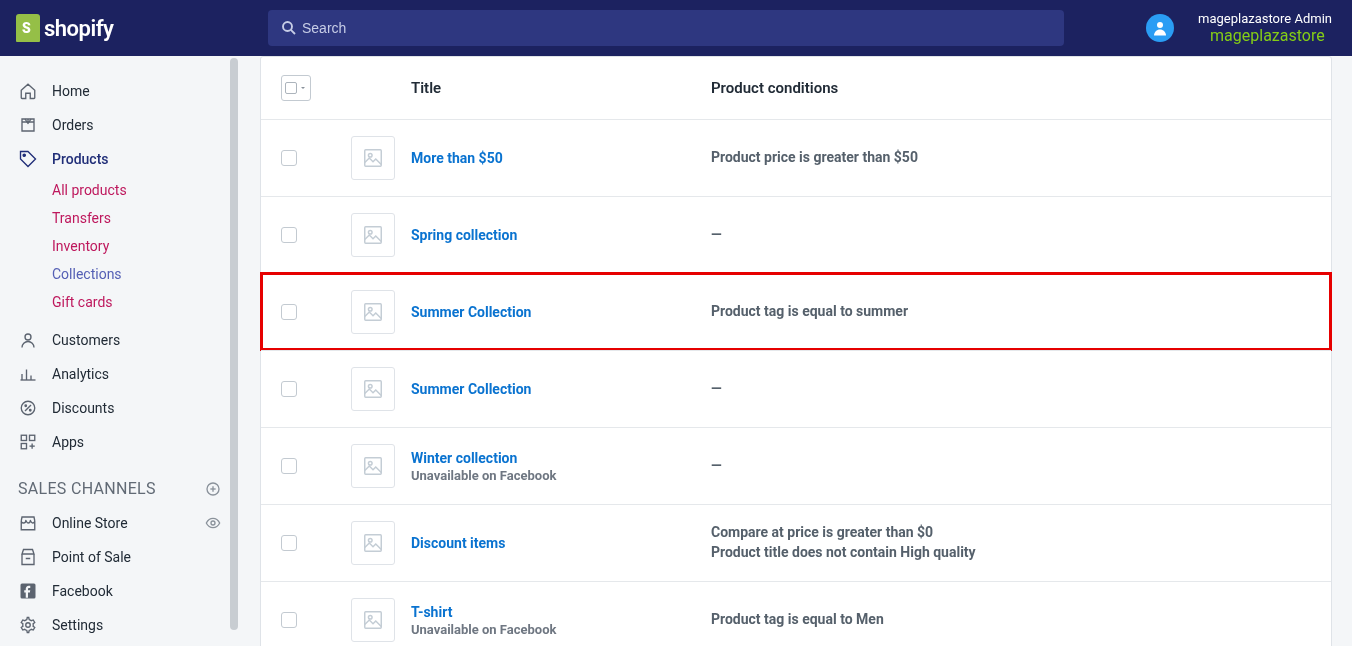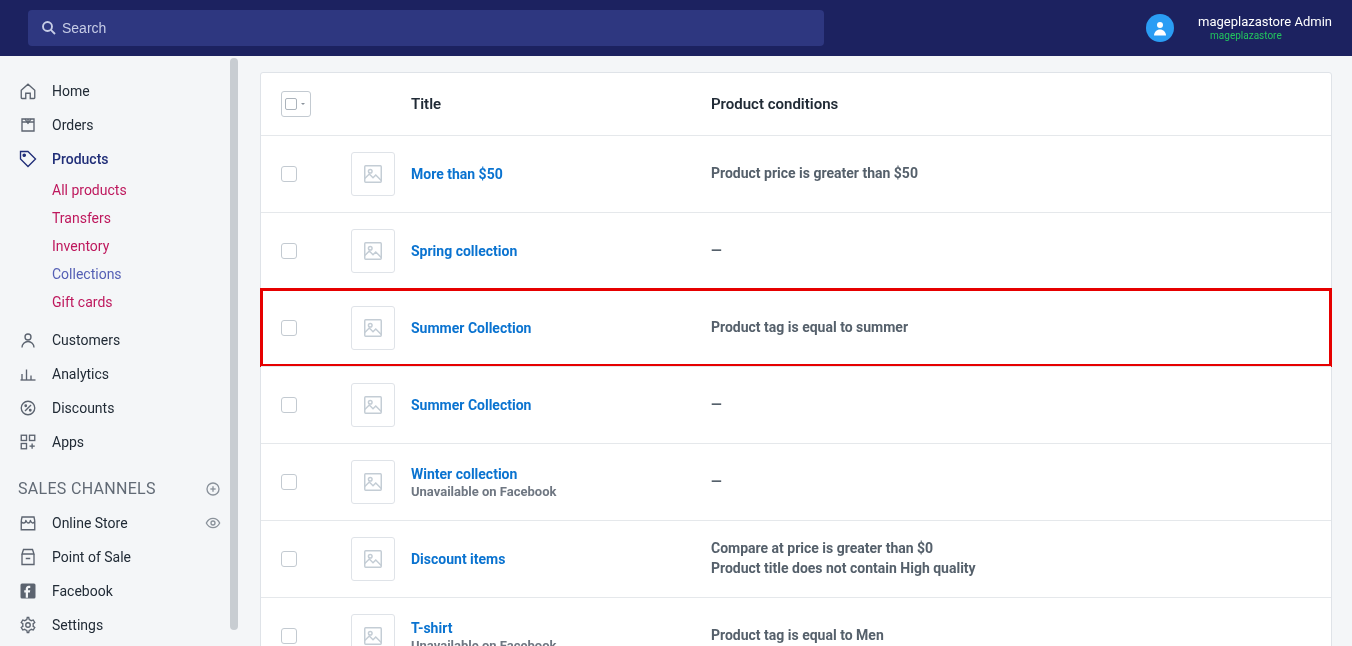--- a/index.html
+++ b/index.html
@@ -11,39 +11,39 @@
   .brand-icon::after { content: "S"; color: #fff; font-weight: 900; position: absolute; left: 6px; top: 6px; font-size: 14px; }
   .brand-text { color: #fff; font-size: 22px; font-weight: 600; letter-spacing: -0.5px; }
   .search-wrap { flex: 1; padding: 0 28px 0 28px; }
   .search-box { height: 36px; background: #2e3780; border-radius: 4px; display: flex; align-items: center; padding: 0 12px; gap: 4px; width: 796px; }
   .search-box input { background: transparent; border: none; outline: none; color: #c7cde6; font-size: 14px; flex: 1; }
   .search-box input::placeholder { color: #c7cde6; }
   .user-area { display: flex; align-items: center; gap: 24px; padding-right: 20px; }
   .avatar { width: 28px; height: 28px; border-radius: 50%; background: #2a9df4; display:flex; align-items:center; justify-content:center; }
   .user-texts { display:flex; flex-direction:column; line-height:1.2; }
   .user-name { color:#fff; font-size:13px; }
-  .user-store { color:#22c55e; font-size:10px;padding-left:12px; }
+  .user-store { color:#84cc16; font-size:16px;padding-left:12px; }
 
   .main { display:flex; height: 590px; }
 
   .sidebar { width: 240px; background: #f4f6f8; border-right: 1px solid #a16207; position:relative; display:flex; flex-direction:column; padding-top:18px; }
   .nav-item { display:flex; align-items:center; gap:14px; padding: 7px 18px; color:#212b36; font-size:14px; cursor:pointer; }
   .nav-item .nav-icon { width:20px; height:20px; display:flex; align-items:center; justify-content:center; color:#5c6470; }
   .nav-item.active { color:#202e78; font-weight:500; }
   .nav-sub { padding-left: 52px; }
   .nav-sub-item { padding: 6px 0; color:#be185d; font-size:14px; cursor:pointer; }
   .nav-sub-item.active { color:#5560b5; }
   .nav-section-title { padding: 20px 18px 8px; font-size:16px; color:#616a75; letter-spacing:0.3px; display:flex; justify-content:space-between; align-items:center; }
   .nav-bottom { margin-top:auto; padding-bottom:4px; }
   .nav-divider { height:18px; }
 
   .scrolltrack { position:absolute; right:-1px; top:0; width:14px; height:100%; background:#f4f6f8; }
   .scrollthumb { position:absolute; right:2px; top:2px; width:8px; height:572px; background:#c8cdd2; border-radius:4px; }
 
-  .content { flex:1; padding: 16px 20px 20px 20px; position:relative; }
+  .content { flex:1; padding: 0 20px 20px 20px; position:relative; }
   .card { background:#fff; border:1px solid #dfe3e8; border-radius:3px; margin-top:0; }
   .table-head { display:flex; align-items:center; padding: 18px 20px 18px 20px; }
   .th-check { width:70px; display:flex; align-items:center; }
   .checkall { width:30px; height:26px; border:1px solid #c3cad1; border-radius:3px; display:flex; align-items:center; justify-content:center; gap:2px; cursor:pointer; }
   .mini-box { width:12px; height:12px; border:1.5px solid #acb4bc; border-radius:2px; }
   .th-thumb { width:60px; }
   .th-title { width:300px; font-weight:600; color:#212b36; font-size:15px; }
   .th-cond { font-weight:600; color:#212b36; font-size:15px; }
 
   .row { display:flex; align-items:center; padding: 16px 20px; border-top:1px solid #e5e8eb; position:relative;font-weight:bold; }
@@ -57,20 +57,24 @@
   .cell-title .subtext { font-size:13px; color:#6f7782; margin-top:2px; }
   .cell-cond { color:#55606b; font-size:14px; flex:1; }
   .cell-cond .multi { line-height:1.4; }
 
   svg { display:block; }
 </style>
 </head>
 <body>
 
 <div class="topbar">
+  <div class="brand">
+    <div class="brand-icon"></div>
+    <span class="brand-text">shopify</span>
+  </div>
   <div class="search-wrap">
     <div class="search-box">
       <svg width="18" height="18" viewBox="0 0 24 24" fill="none" stroke="#c7cde6" stroke-width="2.5">
           <circle cx="10" cy="10" r="6"></circle>
           <line x1="20" y1="20" x2="14.5" y2="14.5"></line>
         </svg>
       <input type="text" placeholder="Search" style="">
     </div>
   </div>
   <div class="user-area">

